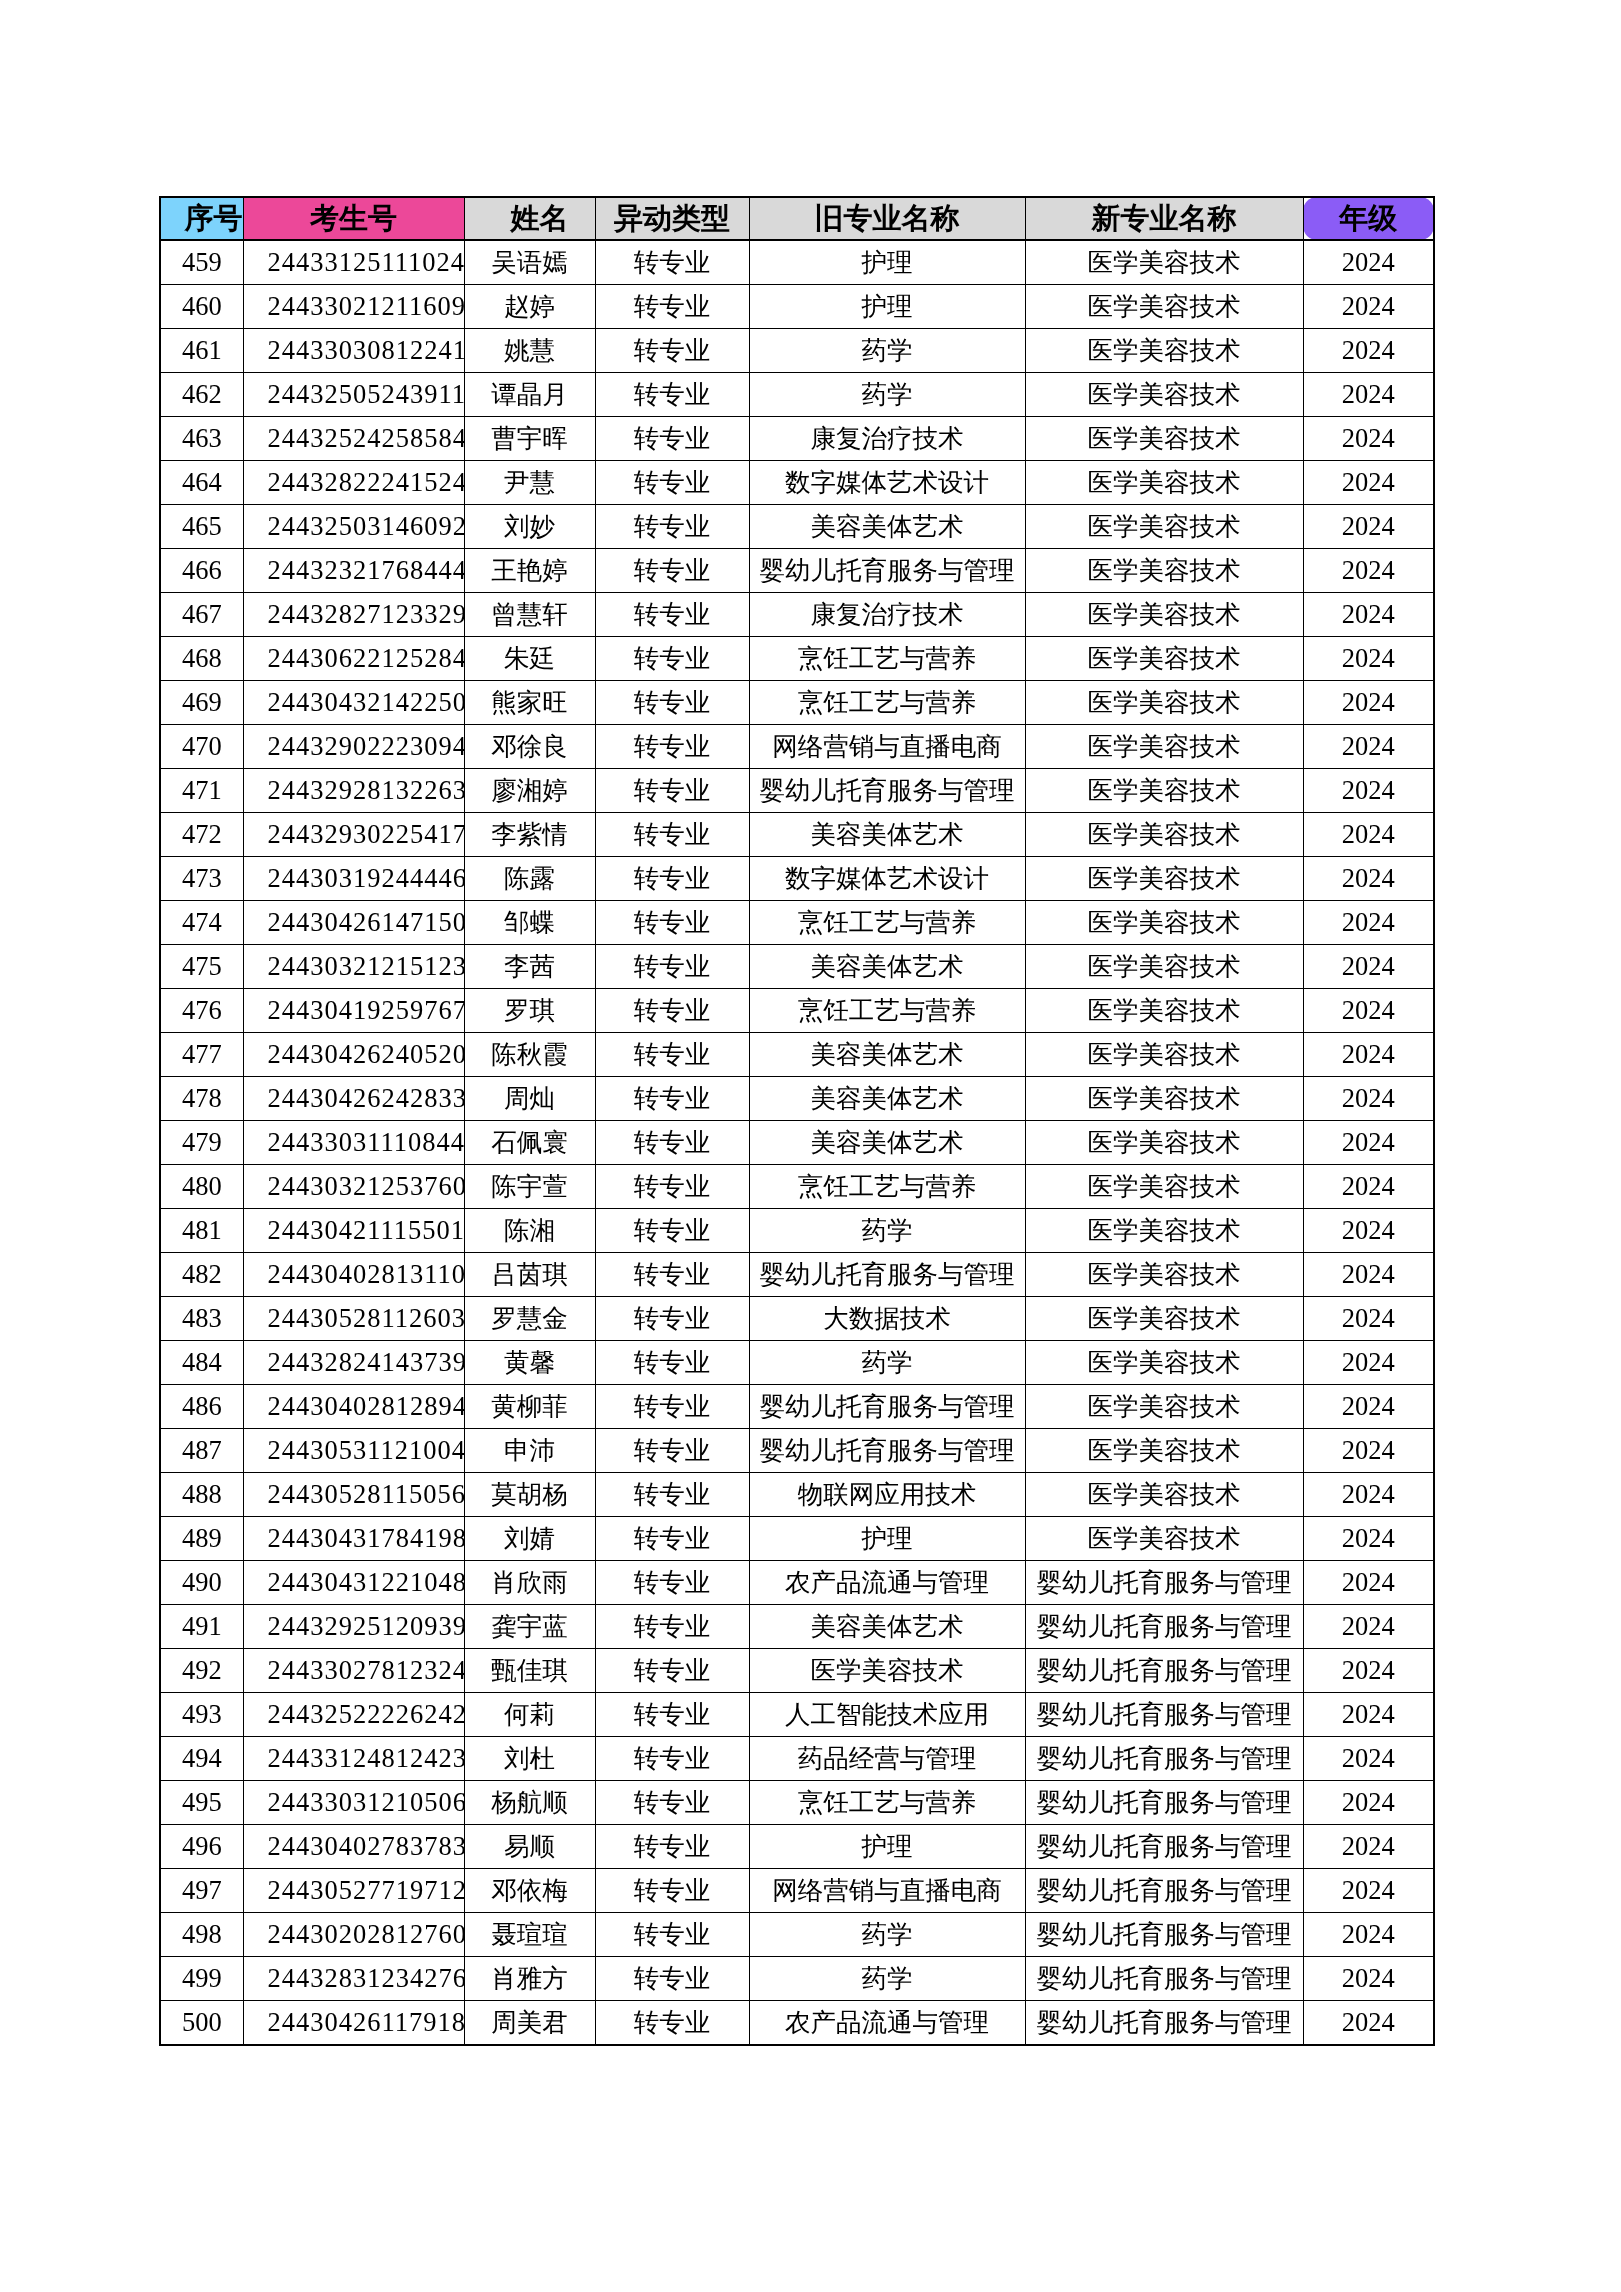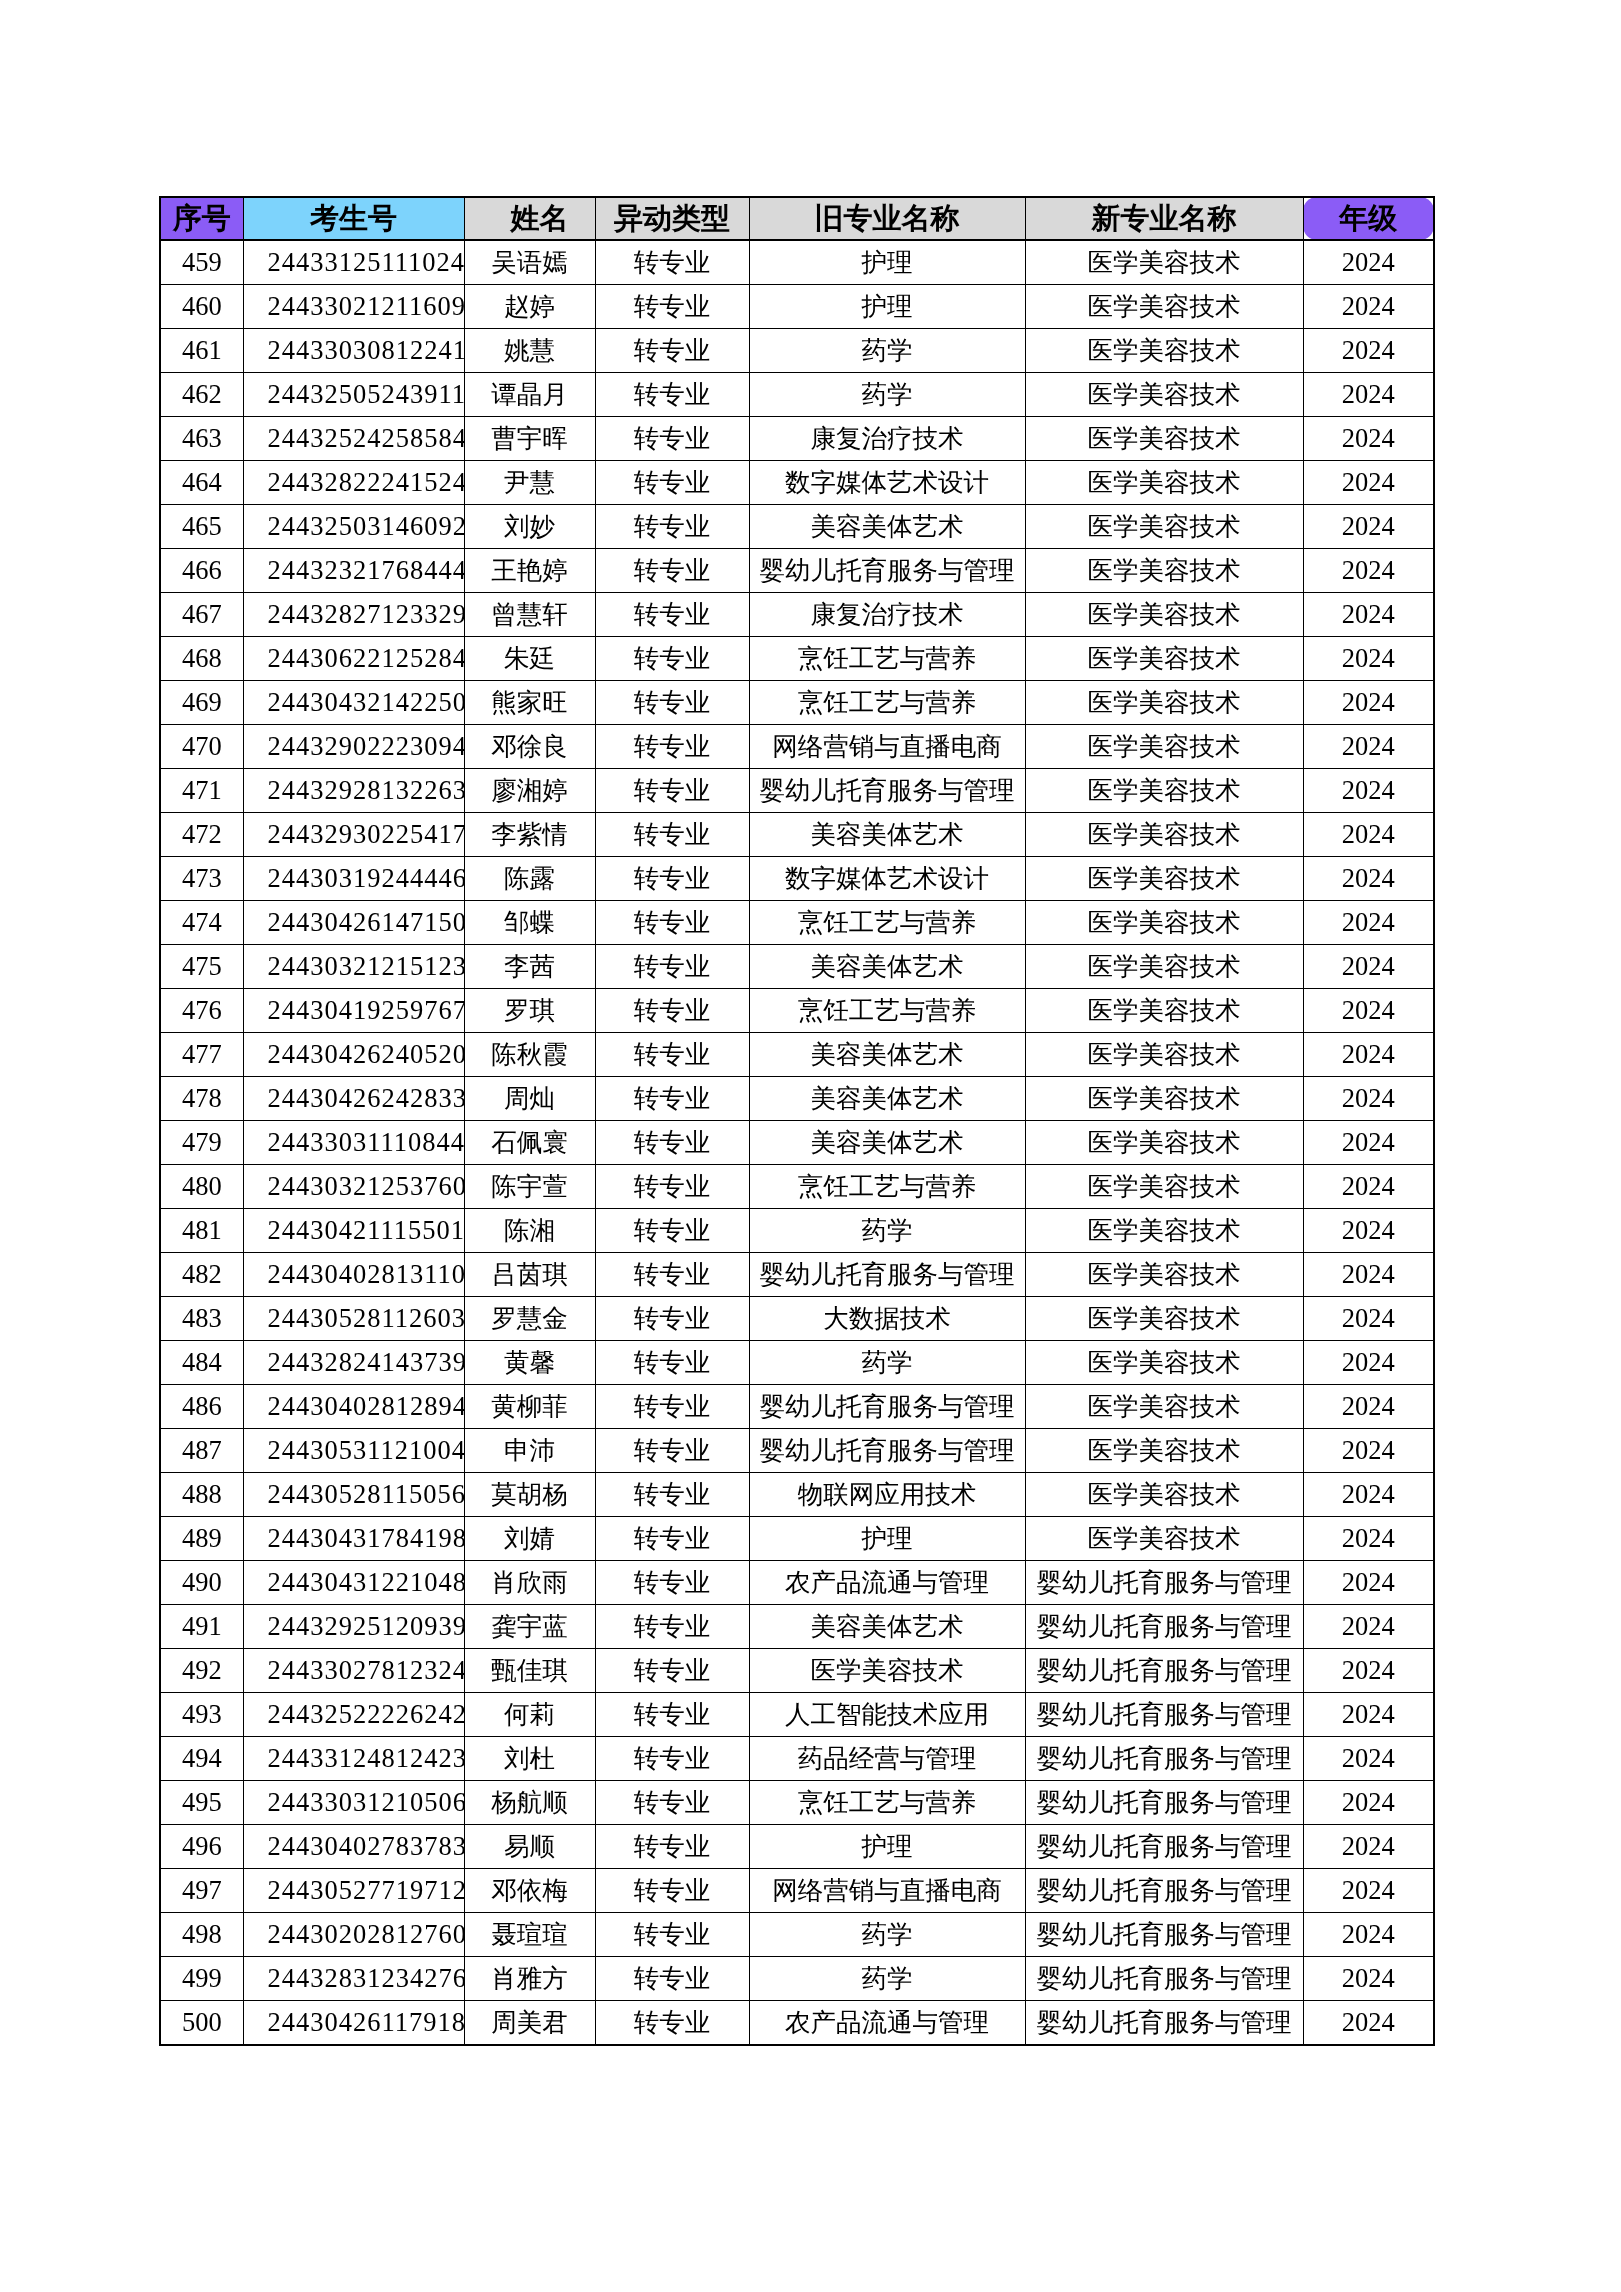--- a/index.html
+++ b/index.html
@@ -68,22 +68,22 @@
       <col class="c0">
         <col class="c1">
         <col class="c2">
         <col class="c3">
         <col class="c4">
         <col class="c5">
         <col class="c6">
     </colgroup>
     <thead>
       <tr>
-          <th style="background: #8b5cf6;">序号</th>
-          <th style="background: #7dd3fc;">考生号</th>
+          <th style="background: #7dd3fc; text-align: right;">序号</th>
+          <th style="background: #ec4899;">考生号</th>
           <th style="background: rgb(217, 217, 217); padding-left: 20px;">姓名</th>
           <th style="background: rgb(217, 217, 217); margin-top: 8px;">异动类型</th>
           <th style="background: rgb(217, 217, 217);">旧专业名称</th>
           <th style="background: rgb(217, 217, 217);">新专业名称</th>
           <th style="background: #8b5cf6; border-radius: 14px;">年级</th>
         </tr>
     </thead>
     <tbody>
         <tr>
           <td class="cell-serial">459</td>

